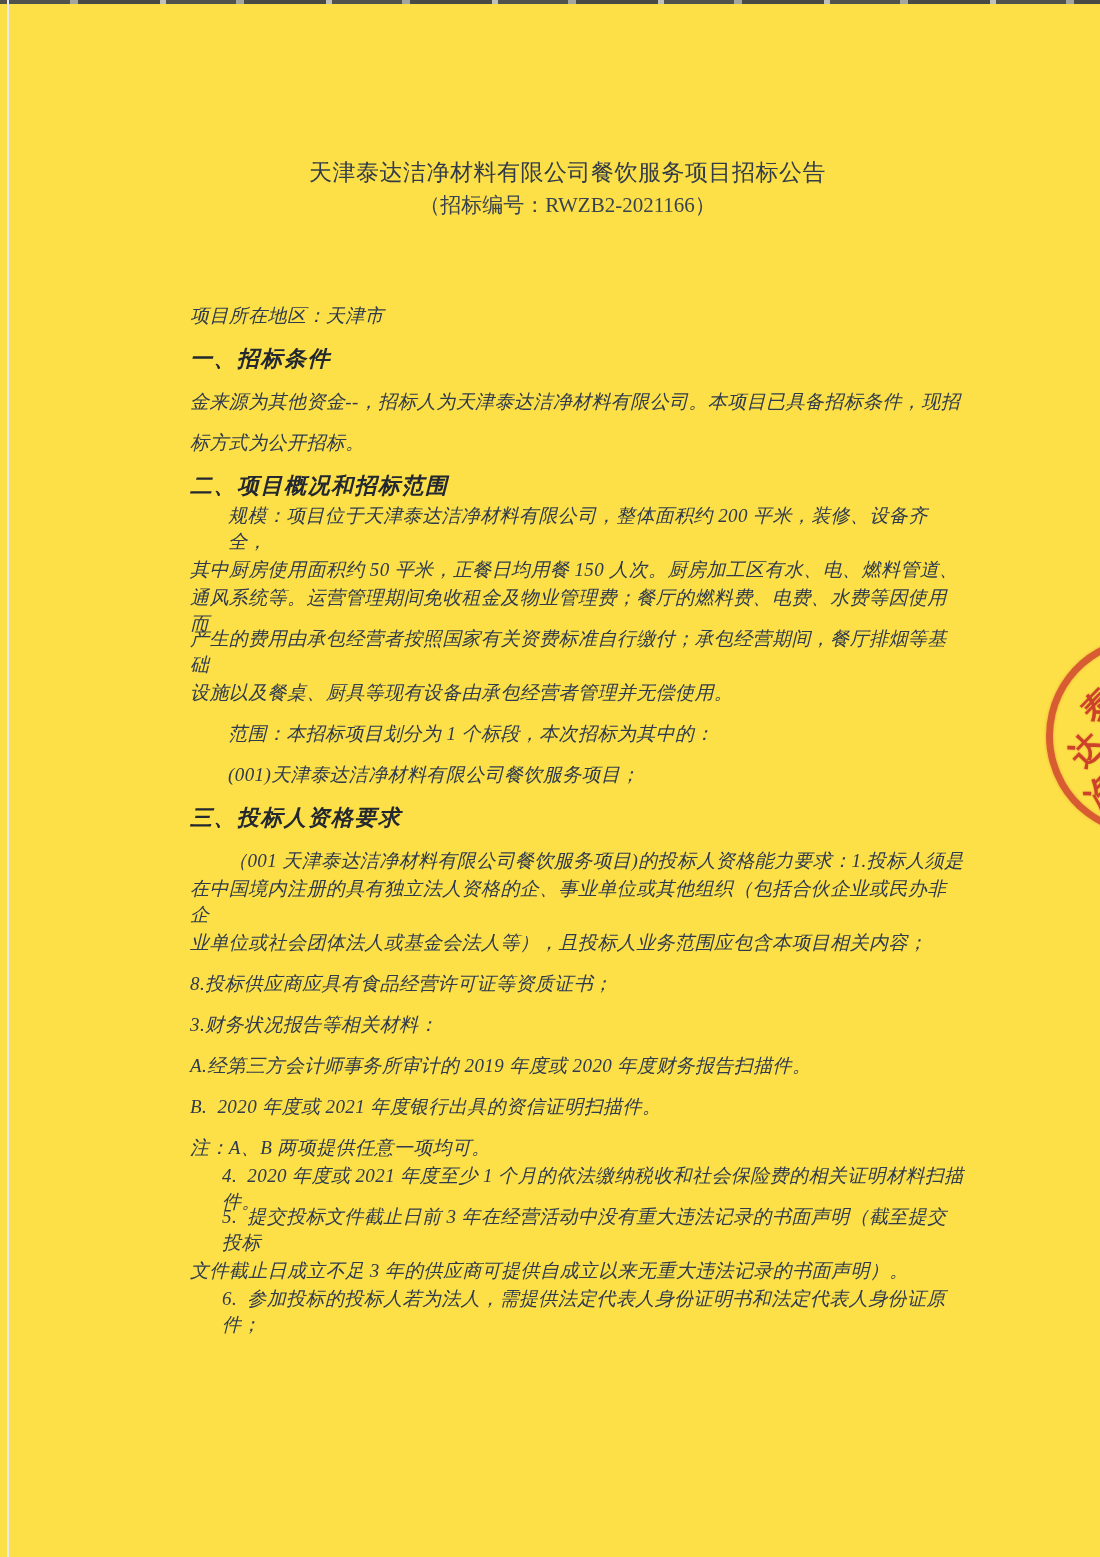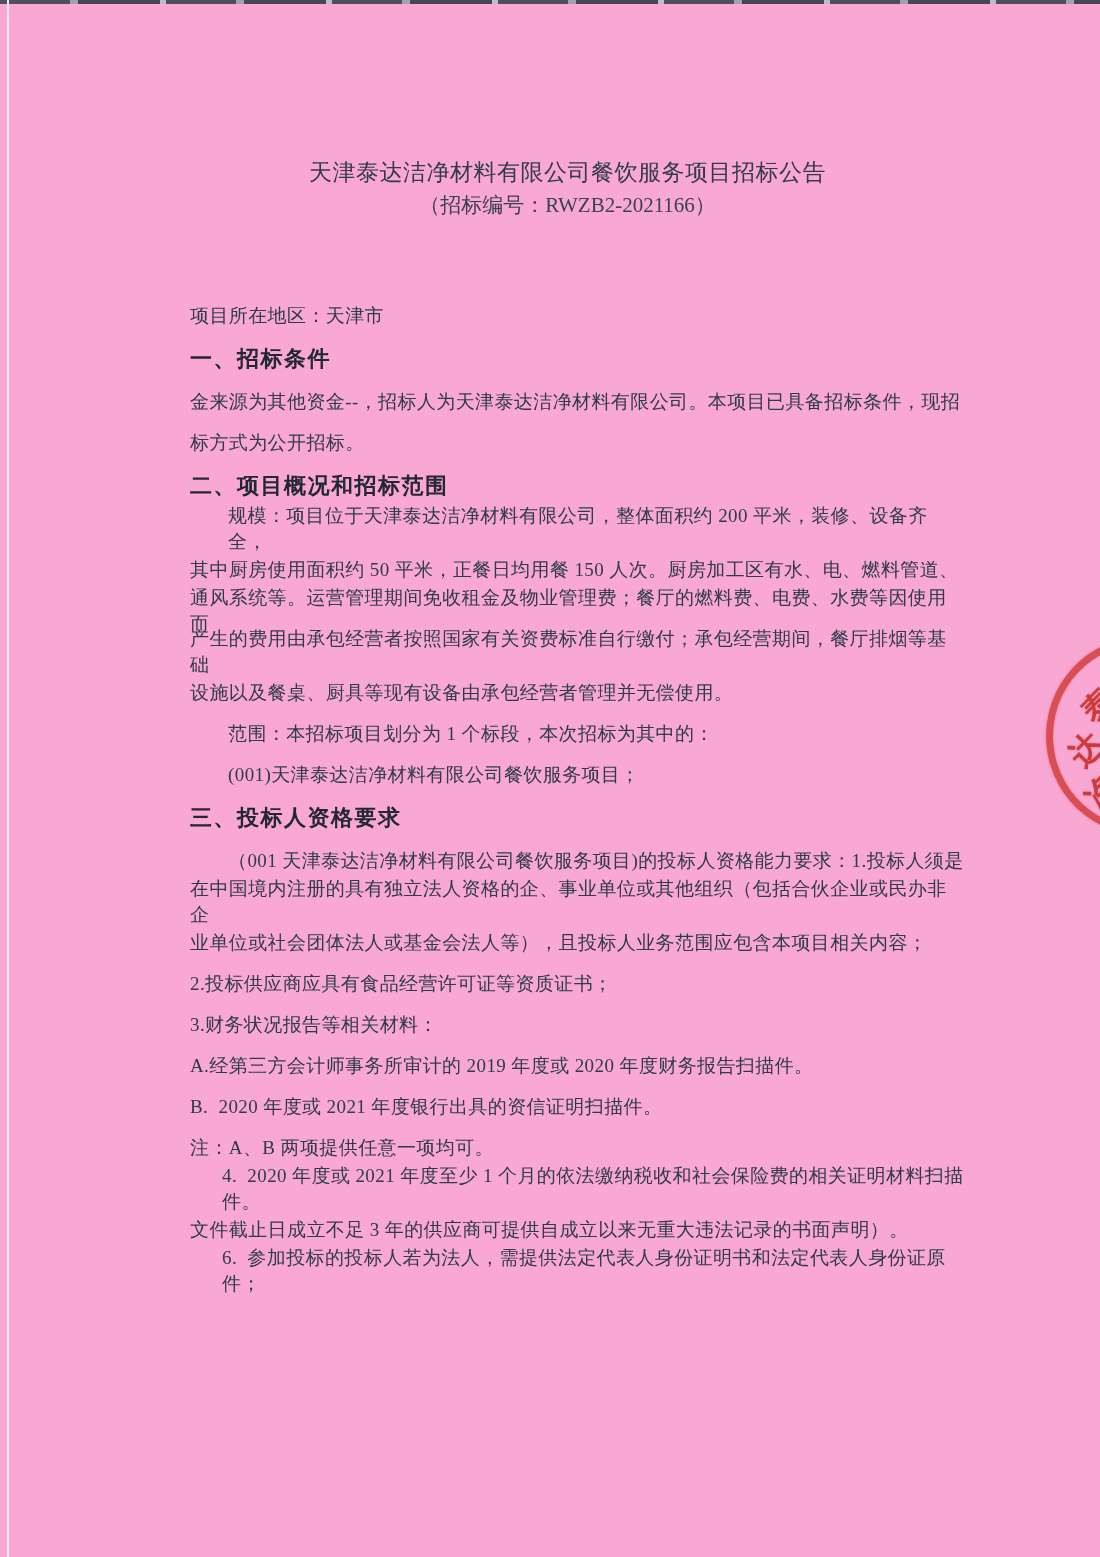--- a/index.html
+++ b/index.html
@@ -5,21 +5,21 @@
   html,body{margin:0;padding:0;}
   body{
     width:1100px;height:1557px;
     background:#f4f5f7;
     font-family:"Liberation Serif","DejaVu Serif",serif;
     overflow:hidden;
   }
   .page{
     position:relative;
     width:1100px;height:1557px;
-    background:#f9a8d4;
+    background:#fde047;
     overflow:hidden;
   }
   
   .scan-top-edge{
     position:absolute;top:0;left:0;width:1100px;height:4px;
     background:repeating-linear-gradient(90deg,
       #3d434c 0px,#3d434c 70px,
       #9aa0a8 70px,#9aa0a8 78px,
       #343a43 78px,#343a43 160px,
       #b9bec5 160px,#b9bec5 166px);
@@ -43,21 +43,21 @@
     margin-top:0;
     font-size:21px;color:#39424f;line-height:30px;
   }
   
   .doc-body{
     position:absolute;top:295px;left:190px;width:775px;
     color:#2f3a4d;
   }
   .block{
     white-space:pre-wrap;
-    display:flex;align-items:center;
+    display:flex;align-items:center;font-style:italic;
   }
   .block.line{
     height:41px;font-size:19px;
     letter-spacing:0.4px;
   }
   .block.heading{
     height:45px;font-size:22px;font-weight:bold;
     color:#222730;letter-spacing:1.5px;
     font-family:"Liberation Sans","DejaVu Sans",sans-serif;
   }
@@ -107,26 +107,27 @@
       <div class="block line">其中厨房使用面积约 50 平米，正餐日均用餐 150 人次。厨房加工区有水、电、燃料管道、</div>
       <div class="block line">通风系统等。运营管理期间免收租金及物业管理费；餐厅的燃料费、电费、水费等因使用而</div>
       <div class="block line">产生的费用由承包经营者按照国家有关资费标准自行缴付；承包经营期间，餐厅排烟等基础</div>
       <div class="block line">设施以及餐桌、厨具等现有设备由承包经营者管理并无偿使用。</div>
       <div class="block line indent">范围：本招标项目划分为 1 个标段，本次招标为其中的：</div>
       <div class="block line indent">(001)天津泰达洁净材料有限公司餐饮服务项目；</div>
       <div class="block heading">三、投标人资格要求</div>
       <div class="block line indent">（001 天津泰达洁净材料有限公司餐饮服务项目)的投标人资格能力要求：1.投标人须是</div>
       <div class="block line">在中国境内注册的具有独立法人资格的企、事业单位或其他组织（包括合伙企业或民办非企</div>
       <div class="block line">业单位或社会团体法人或基金会法人等），且投标人业务范围应包含本项目相关内容；</div>
-      <div class="block line">2.投标供应商应具有食品经营许可证等资质证书；</div>
+      <div class="block line">8.投标供应商应具有食品经营许可证等资质证书；</div>
       <div class="block line">3.财务状况报告等相关材料：</div>
       <div class="block line">A.经第三方会计师事务所审计的 2019 年度或 2020 年度财务报告扫描件。</div>
       <div class="block line">B.  2020 年度或 2021 年度银行出具的资信证明扫描件。</div>
       <div class="block line">注：A、B 两项提供任意一项均可。</div>
       <div class="block line indent-sm">4.  2020 年度或 2021 年度至少 1 个月的依法缴纳税收和社会保险费的相关证明材料扫描件。</div>
+      <div class="block line indent-sm">5.  提交投标文件截止日前 3 年在经营活动中没有重大违法记录的书面声明（截至提交投标</div>
       <div class="block line">文件截止日成立不足 3 年的供应商可提供自成立以来无重大违法记录的书面声明）。</div>
       <div class="block line indent-sm">6.  参加投标的投标人若为法人，需提供法定代表人身份证明书和法定代表人身份证原件；</div>
     </div>
 
   <div class="seal">
     <span class="seal-glyph g0">泰</span>
     <span class="seal-glyph g1">达</span>
     <span class="seal-glyph g2">净</span>
   </div>
 

